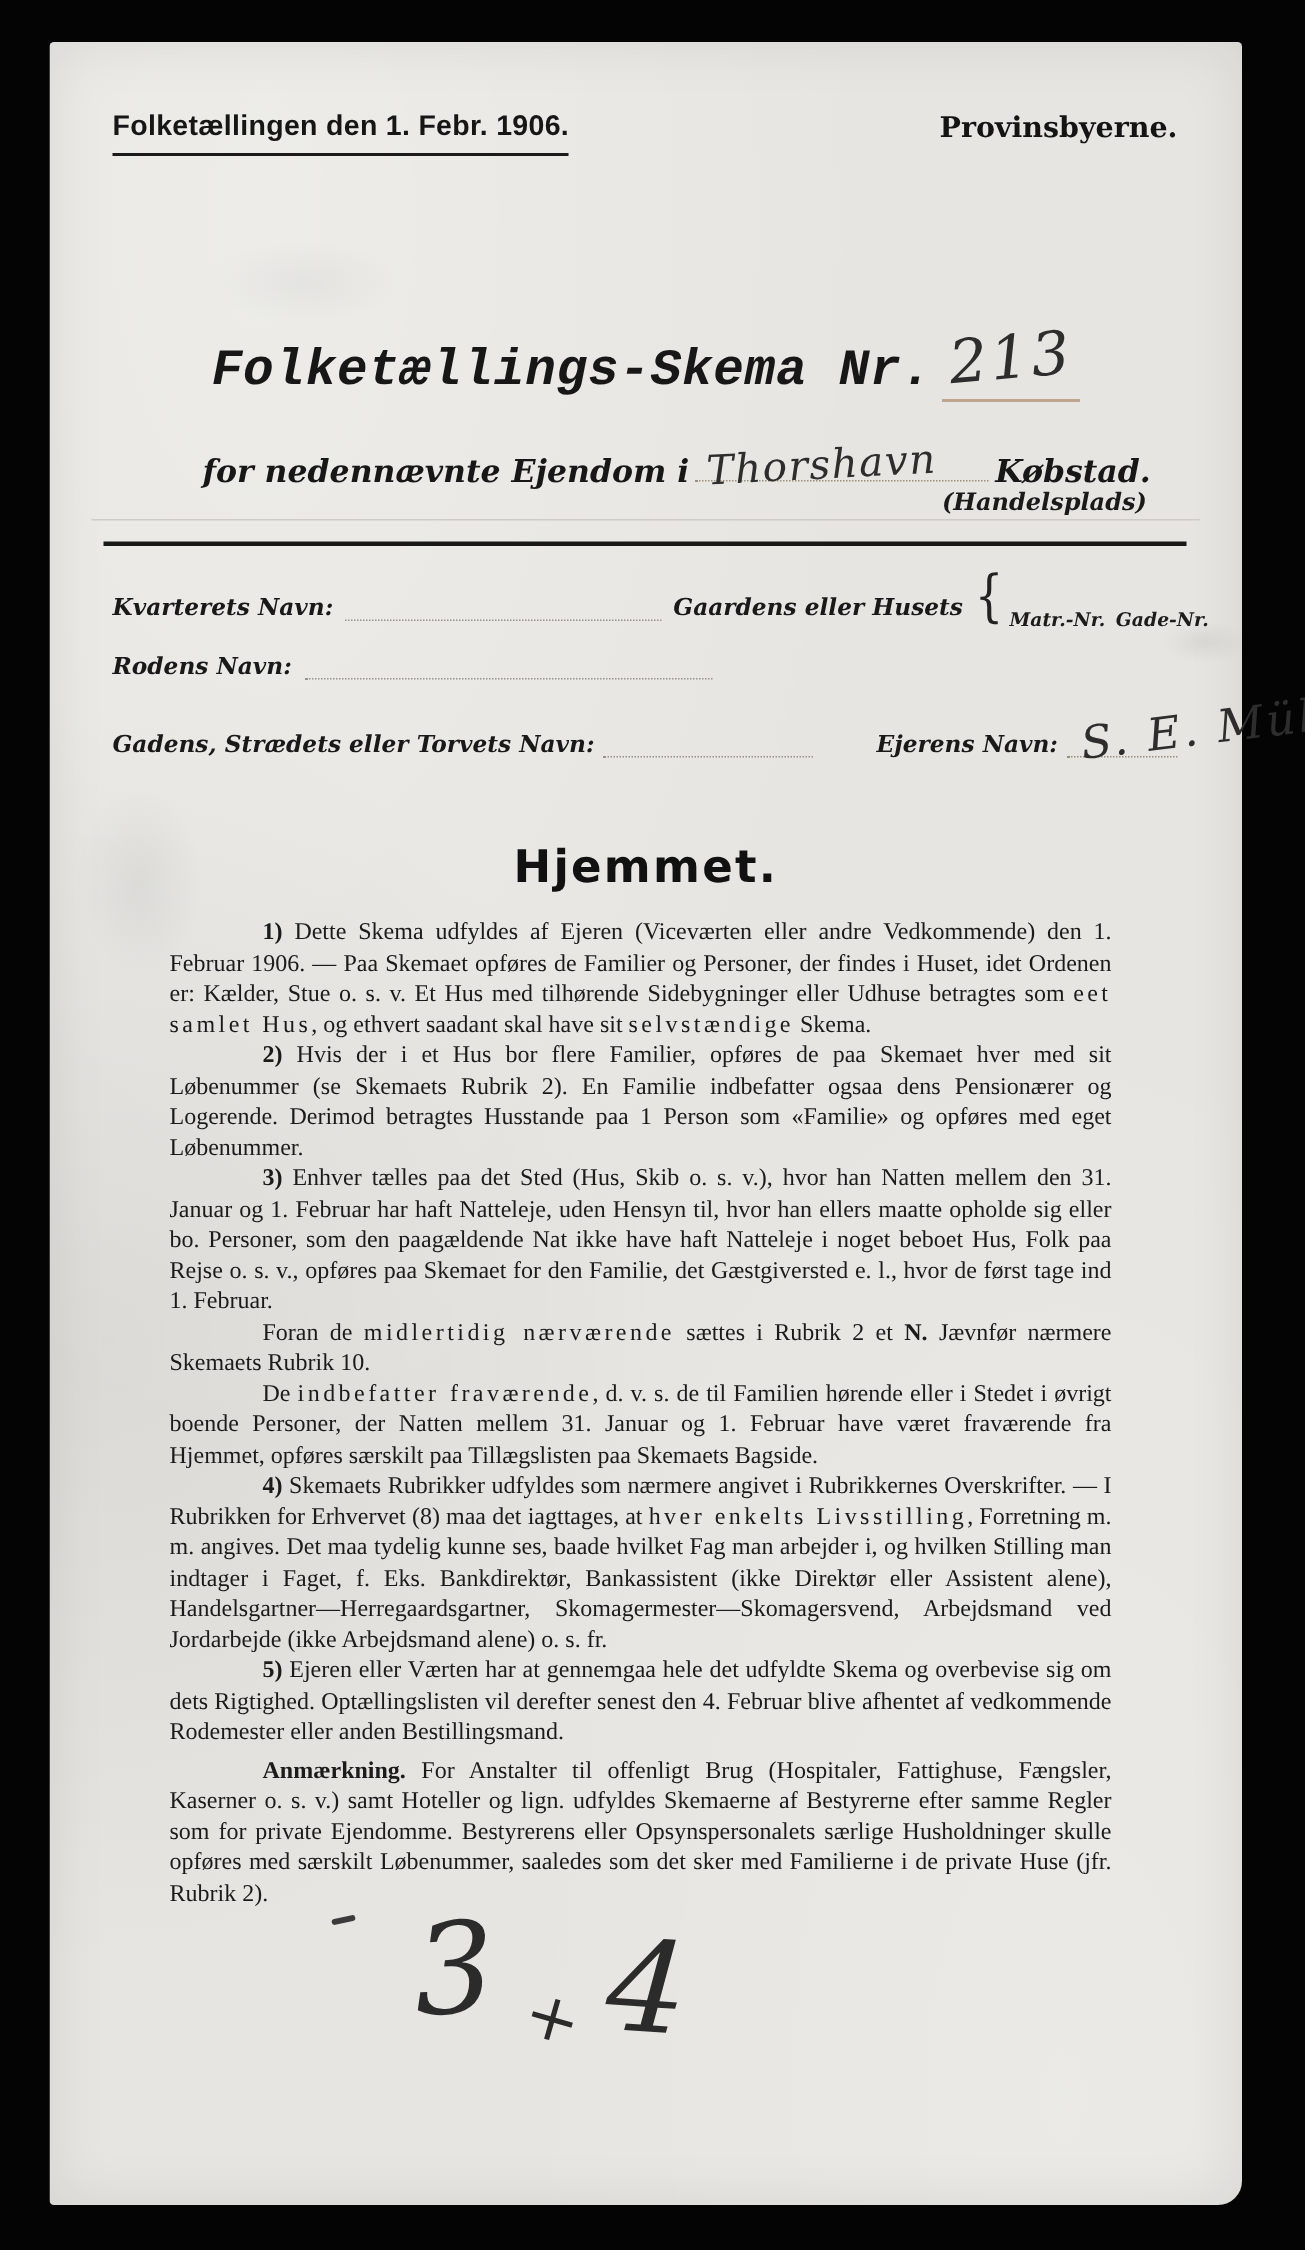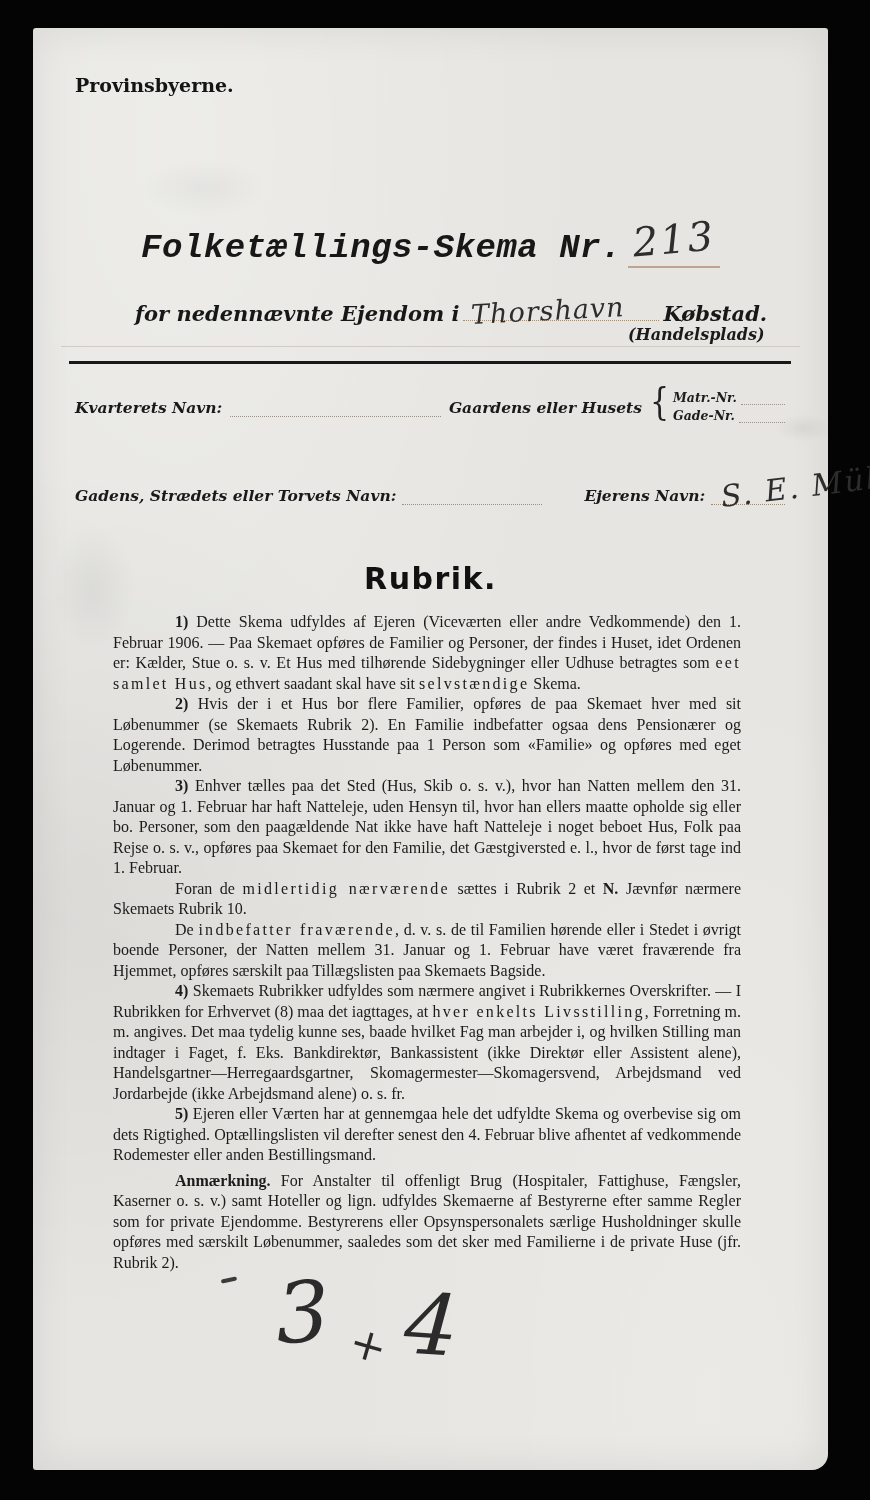--- a/index.html
+++ b/index.html
@@ -84,21 +84,21 @@
   }
   .fill-line{border-bottom:1.5px dotted #97928a;height:17px;}
   .field-row{position:absolute;left:42px;right:43px;display:flex;align-items:flex-end;}
   .row1{top:356px;}
   .row1 .kv-line{flex:1;margin:0 8px;}
   .row1 .gaard{margin-right:8px;}
   .brace{
     font-family:"DejaVu Serif", serif;font-size:30px;font-weight:400;color:#222;
     transform:scaleY(1.25);line-height:30px;margin-right:4px;align-self:center;
   }
-  .nr-stack{display:flex;flex-direction:column;width:112px;gap:3px;transform:translateY(6px);}
+  .nr-stack{display:flex;flex-direction:row;width:112px;gap:3px;transform:translateY(6px);}
   .nr-row{display:flex;align-items:flex-end;}
   .nr-label{
     font-family:"DejaVu Serif", serif;font-style:italic;font-weight:700;
     font-size:12.5px;color:#1c1c1c;white-space:nowrap;margin-right:4px;
   }
   .nr-line{flex:1;height:13px;border-bottom:1px dotted #9a958c;}
   .row2{top:406px;right:auto;width:400px;}
   .row2 .rode-line{flex:1;margin-left:8px;}
   .row3{top:456px;}
   .row3 .gade-line{width:140px;margin:0 6px;}
@@ -137,20 +137,21 @@
     background:#3b3b3b;border-radius:2px;transform:rotate(-12deg);
   }
 </style>
 </head>
 <body>
 
 <div class="scan">
   <div class="page">
 
     <div class="header-row">
+      <div class="hdr-left">Folketællingen den 1. Febr. 1906.</div>
       <div class="hdr-right">Provinsbyerne.</div>
     </div>
 
     <div class="title-row">
       <span class="title-main">Folketællings-Skema Nr.</span><span class="title-number-wrap"><span class="title-number hw">213</span></span>
     </div>
 
     <div class="subtitle-row">
       <span>for nedennævnte Ejendom i</span>
       <span class="place-wrap">
@@ -173,31 +174,35 @@
           <span class="nr-label">Matr.-Nr.</span>
           <span class="nr-line"></span>
         </span>
         <span class="nr-row">
           <span class="nr-label">Gade-Nr.</span>
           <span class="nr-line"></span>
         </span>
       </span>
     </div>
 
+    <div class="field-row row2">
+      <span class="flabel">Rodens Navn:</span>
+      <span class="fill-line rode-line"></span>
+    </div>
 
     <div class="field-row row3">
       <span class="flabel">Gadens, Strædets eller Torvets Navn:</span>
       <span class="fill-line gade-line"></span>
       <span class="flabel ejer">Ejerens Navn:</span>
       <span class="sig-wrap">
         <span class="signature hw">S. E. Müller.</span>
       </span>
     </div>
 
-    <div class="regler-heading">Rubrik.</div>
+    <div class="regler-heading">Hjemmet.</div>
 
     <div class="rules-block">
       <p><span class="seg-bold">1) </span><span>Dette Skema udfyldes af Ejeren (Viceværten eller andre Vedkommende) den 1. Februar 1906. — Paa Skemaet opføres de Familier og Personer, der findes i Huset, idet Ordenen er: Kælder, Stue o. s. v. Et Hus med tilhørende Sidebygninger eller Udhuse betragtes som </span><span class="seg-spaced">eet samlet Hus</span><span>, og ethvert saadant skal have sit </span><span class="seg-spaced">selvstændige</span><span> Skema.</span></p>
       <p><span class="seg-bold">2) </span><span>Hvis der i et Hus bor flere Familier, opføres de paa Skemaet hver med sit Løbenummer (se Skemaets Rubrik 2). En Familie indbefatter ogsaa dens Pensionærer og Logerende. Derimod betragtes Husstande paa 1 Person som «Familie» og opføres med eget Løbenummer.</span></p>
       <p><span class="seg-bold">3) </span><span>Enhver tælles paa det Sted (Hus, Skib o. s. v.), hvor han Natten mellem den 31. Januar og 1. Februar har haft Natteleje, uden Hensyn til, hvor han ellers maatte opholde sig eller bo. Personer, som den paagældende Nat ikke have haft Natteleje i noget beboet Hus, Folk paa Rejse o. s. v., opføres paa Skemaet for den Familie, det Gæstgiversted e. l., hvor de først tage ind 1. Februar.</span></p>
       <p><span>Foran de </span><span class="seg-spaced">midlertidig nærværende</span><span> sættes i Rubrik 2 et </span><span class="seg-bold">N.</span><span> Jævnfør nærmere Skemaets Rubrik 10.</span></p>
       <p><span>De </span><span class="seg-spaced">indbefatter fraværende</span><span>, d. v. s. de til Familien hørende eller i Stedet i øvrigt boende Personer, der Natten mellem 31. Januar og 1. Februar have været fraværende fra Hjemmet, opføres særskilt paa Tillægslisten paa Skemaets Bagside.</span></p>
       <p><span class="seg-bold">4) </span><span>Skemaets Rubrikker udfyldes som nærmere angivet i Rubrikkernes Overskrifter. — I Rubrikken for Erhvervet (8) maa det iagttages, at </span><span class="seg-spaced">hver enkelts Livsstilling</span><span>, Forretning m. m. angives. Det maa tydelig kunne ses, baade hvilket Fag man arbejder i, og hvilken Stilling man indtager i Faget, f. Eks. Bankdirektør, Bankassistent (ikke Direktør eller Assistent alene), Handelsgartner—Herregaardsgartner, Skomagermester—Skomagersvend, Arbejdsmand ved Jordarbejde (ikke Arbejdsmand alene) o. s. fr.</span></p>
       <p><span class="seg-bold">5) </span><span>Ejeren eller Værten har at gennemgaa hele det udfyldte Skema og overbevise sig om dets Rigtighed. Optællingslisten vil derefter senest den 4. Februar blive afhentet af vedkommende Rodemester eller anden Bestillingsmand.</span></p>
       <p class="annot"><span class="seg-bold">Anmærkning.</span><span> For Anstalter til offenligt Brug (Hospitaler, Fattighuse, Fængsler, Kaserner o. s. v.) samt Hoteller og lign. udfyldes Skemaerne af Bestyrerne efter samme Regler som for private Ejendomme. Bestyrerens eller Opsynspersonalets særlige Husholdninger skulle opføres med særskilt Løbenummer, saaledes som det sker med Familierne i de private Huse (jfr. Rubrik 2).</span></p>

